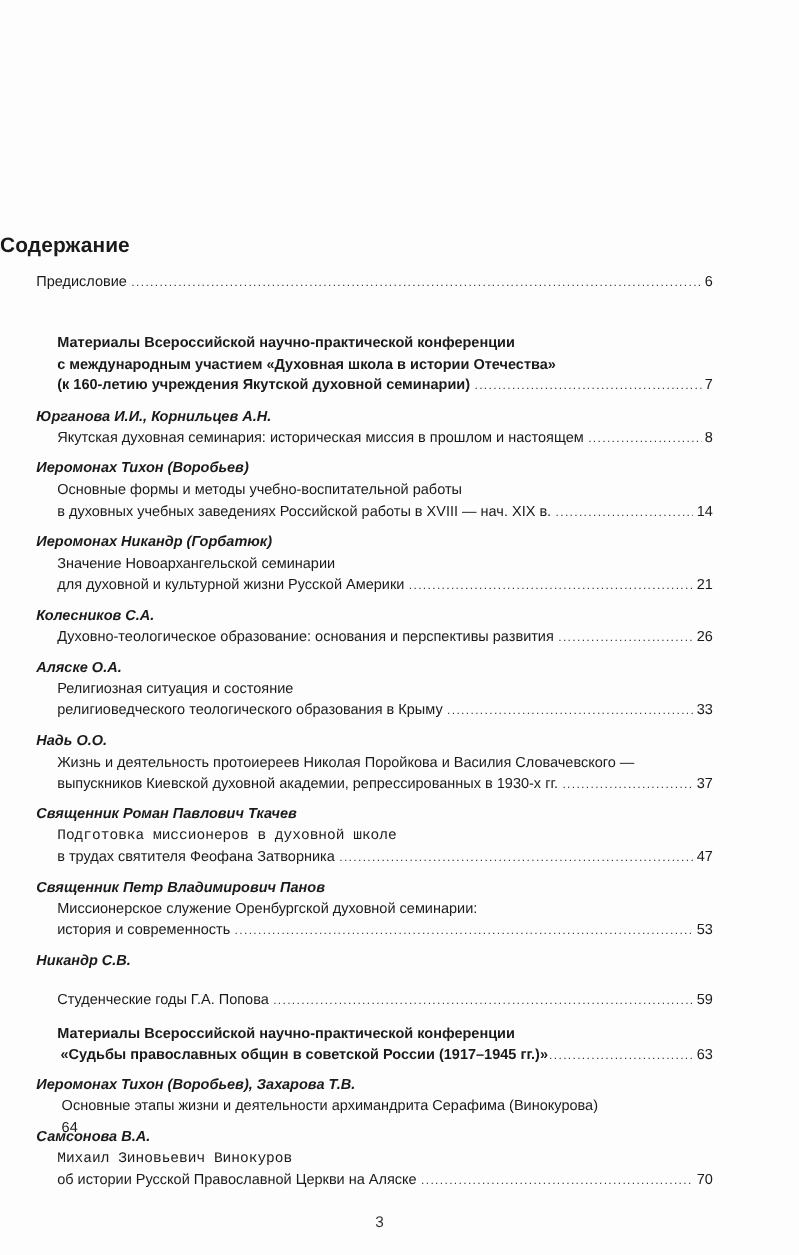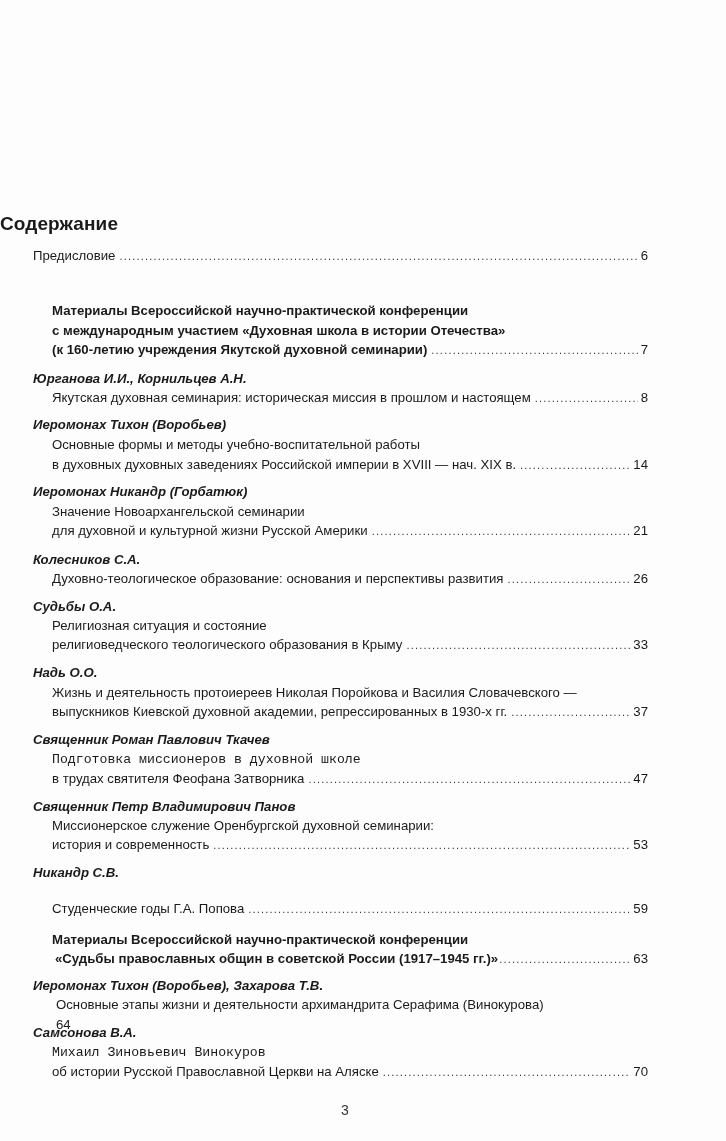--- a/index.html
+++ b/index.html
@@ -46,41 +46,41 @@
   <div class="author" style="top:369px;">Юрганова И.И., Корнильцев А.Н.</div>
   <div class="row" style="top:388px; left:52px; width:596px;">
     <span class="t">Якутская духовная семинария: историческая миссия в прошлом и настоящем</span>
     <span class="dots"></span>
     <span class="pg">8</span>
   </div>
 
   <div class="author" style="top:415px;">Иеромонах Тихон (Воробьев)</div>
   <div class="plain" style="top:435px; left:52px;">Основные формы и методы учебно-воспитательной работы</div>
   <div class="row" style="top:455px; left:52px; width:596px;">
-    <span class="t">в духовных духовных заведениях Российской империи в XVIII — нач. XIX в.</span>
+    <span class="t">в духовных учебных заведениях Российской работы в XVIII — нач. XIX в.</span>
     <span class="dots"></span>
     <span class="pg">14</span>
   </div>
 
   <div class="author" style="top:482px;">Иеромонах Никандр (Горбатюк)</div>
   <div class="plain" style="top:502px; left:52px;">Значение Новоархангельской семинарии</div>
   <div class="row" style="top:521px; left:52px; width:596px;">
     <span class="t">для духовной и культурной жизни Русской Америки</span>
     <span class="dots"></span>
     <span class="pg">21</span>
   </div>
 
   <div class="author" style="top:550px;">Колесников С.А.</div>
   <div class="row" style="top:569px; left:52px; width:596px;">
     <span class="t">Духовно-теологическое образование: основания и перспективы развития</span>
     <span class="dots"></span>
     <span class="pg">26</span>
   </div>
 
-  <div class="author" style="top:597px;">Судьбы О.А.</div>
+  <div class="author" style="top:597px;">Аляске О.А.</div>
   <div class="plain" style="top:616px; left:52px;">Религиозная ситуация и состояние</div>
   <div class="row" style="top:635px; left:52px; width:596px;">
     <span class="t">религиоведческого теологического образования в Крыму</span>
     <span class="dots"></span>
     <span class="pg">33</span>
   </div>
 
   <div class="author" style="top:663px;">Надь О.О.</div>
   <div class="plain" style="top:683px; left:52px;text-align:center;">Жизнь и деятельность протоиереев Николая Поройкова и Василия Словачевского —</div>
   <div class="row" style="top:702px; left:52px; width:596px;">

